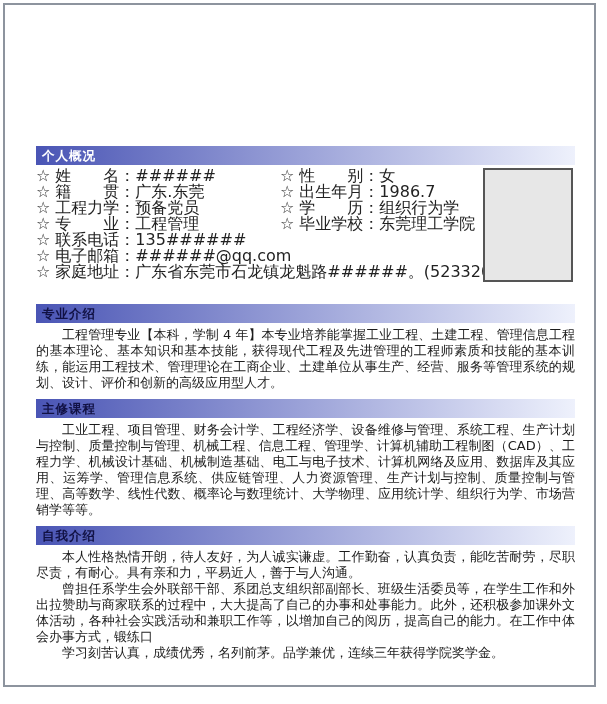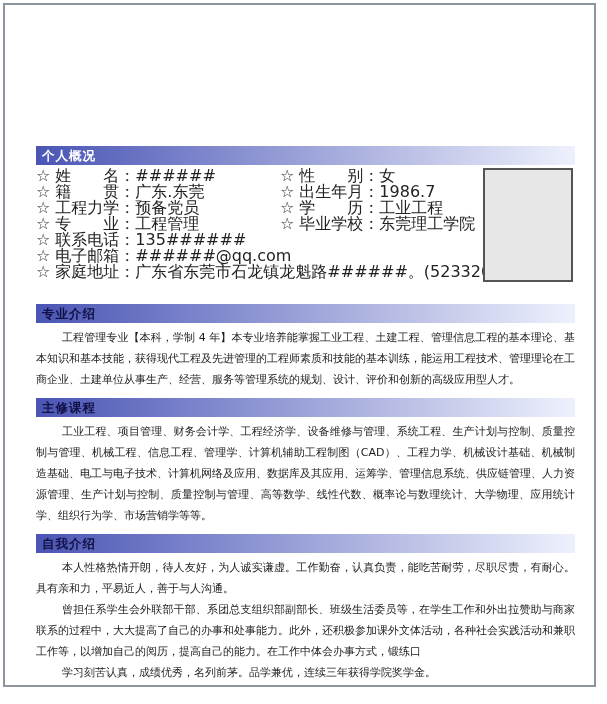--- a/index.html
+++ b/index.html
@@ -70,22 +70,22 @@
   .star { margin-right: 5px; color: #333333; }
   .photo-placeholder {
     position: absolute;
     right: 2px; top: 0px;
     width: 86px; height: 110px;
     background: #e7e7e7;
     border: 2px solid #555555;
   }
   .para {
     margin: 4px 0 7px 0;
-    font-size: 11px;
-    line-height: 21px;
+    font-size: 13px;
+    line-height: 16px;
     text-indent: 26px;
     text-align: justify;
     color: #1c1c1c;
   }
   .para.tight { margin: 0; }
   .para-group { margin-top: 4px; margin-bottom: 22px; }
   .section-gap { margin-top: 8px; }
 </style>
 </head>
 <body>
@@ -102,21 +102,21 @@
 
   <div class="section-bar light-text">个人概况</div>
 
   <div class="info-area">
     <div class="info-grid">
       <div class="field"><span class="star">☆</span><span>姓　　名：</span><span>######</span></div>
       <div class="field"><span class="star">☆</span><span>性　　别：</span><span>女</span></div>
       <div class="field"><span class="star">☆</span><span>籍　　贯：</span><span>广东.东莞</span></div>
       <div class="field"><span class="star">☆</span><span>出生年月：</span><span>1986.7</span></div>
       <div class="field"><span class="star">☆</span><span>工程力学：</span><span>预备党员</span></div>
-      <div class="field"><span class="star">☆</span><span>学　　历：</span><span>工业工程</span></div>
+      <div class="field"><span class="star">☆</span><span>学　　历：</span><span>组织行为学</span></div>
       <div class="field"><span class="star">☆</span><span>专　　业：</span><span>工程管理</span></div>
       <div class="field"><span class="star">☆</span><span>毕业学校：</span><span>东莞理工学院</span></div>
       <div class="field"><span class="star">☆</span><span>联系电话：</span><span>135######</span></div>
       <div class="field col1"><span class="star">☆</span><span>电子邮箱：</span><span>######@qq.com</span></div>
       <div class="field full"><span class="star">☆</span><span>家庭地址：</span><span>广东省东莞市石龙镇龙魁路######。(523320)</span></div>
     </div>
     <div class="photo-placeholder"></div>
   </div>
 
   <div class="section-bar dark-text section-gap">专业介绍</div>

